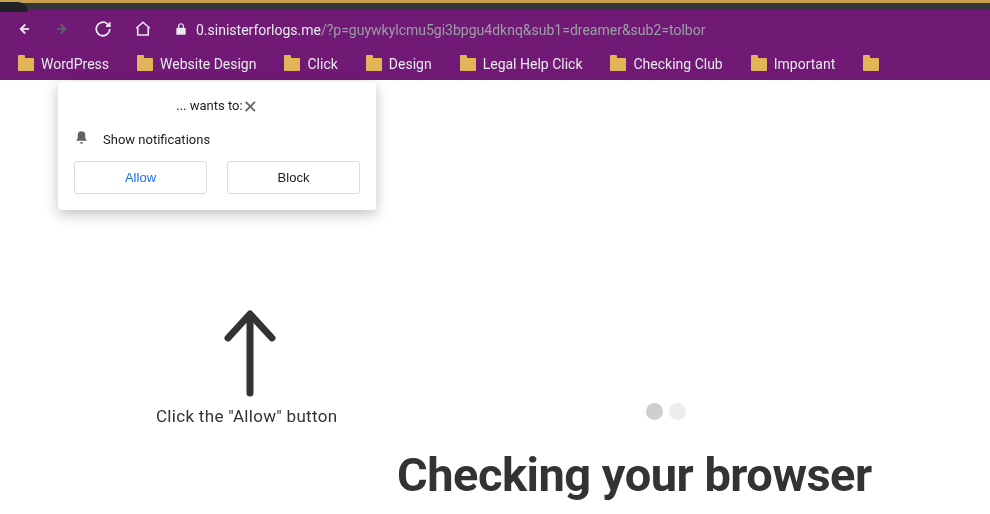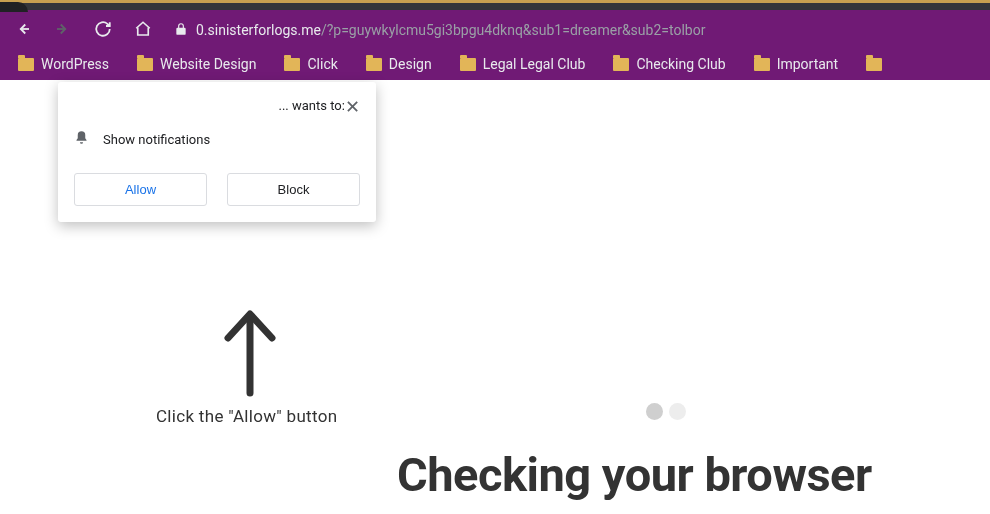--- a/index.html
+++ b/index.html
@@ -114,21 +114,21 @@
       left: 58px;
       width: 318px;
       background: #fff;
       border-radius: 3px;
       box-shadow: 0 4px 14px rgba(0,0,0,0.25);
       padding: 16px;
       z-index: 10;
     }
     .popup-header {
       display: flex;
-      justify-content: flex-end;
+      justify-content: center;
       align-items: flex-start;
     }
     .popup-title {
       font-size: 13px;
       color: #202124;
     }
     .popup-close {
       background: transparent;
       border: none;
       color: #5f6368;
@@ -145,21 +145,21 @@
     .bell-icon {
       color: #5f6368;
     }
     .perm-text {
       font-size: 13px;
       color: #202124;
     }
     .popup-buttons {
       display: flex;
       gap: 20px;
-      margin-top: 24px;
+      margin-top: 12px;
       border-radius: 12px;
     }
     .popup-btn {
       flex: 1;
       padding: 8px 0;
       border: 1px solid #dadce0;
       background: #fff;
       border-radius: 3px;
       font-size: 13px;
       color: #202124;
@@ -275,21 +275,21 @@
     <div class="bookmark-item">
         <span class="folder-icon"></span>
         <span>Click</span>
       </div>
     <div class="bookmark-item">
         <span class="folder-icon"></span>
         <span>Design</span>
       </div>
     <div class="bookmark-item">
         <span class="folder-icon"></span>
-        <span>Legal Legal Club</span>
+        <span>Legal Help Click</span>
       </div>
     <div class="bookmark-item">
         <span class="folder-icon"></span>
         <span>Checking Club</span>
       </div>
     <div class="bookmark-item">
         <span class="folder-icon"></span>
         <span>Important</span>
       </div>
     <div class="bookmark-item">

